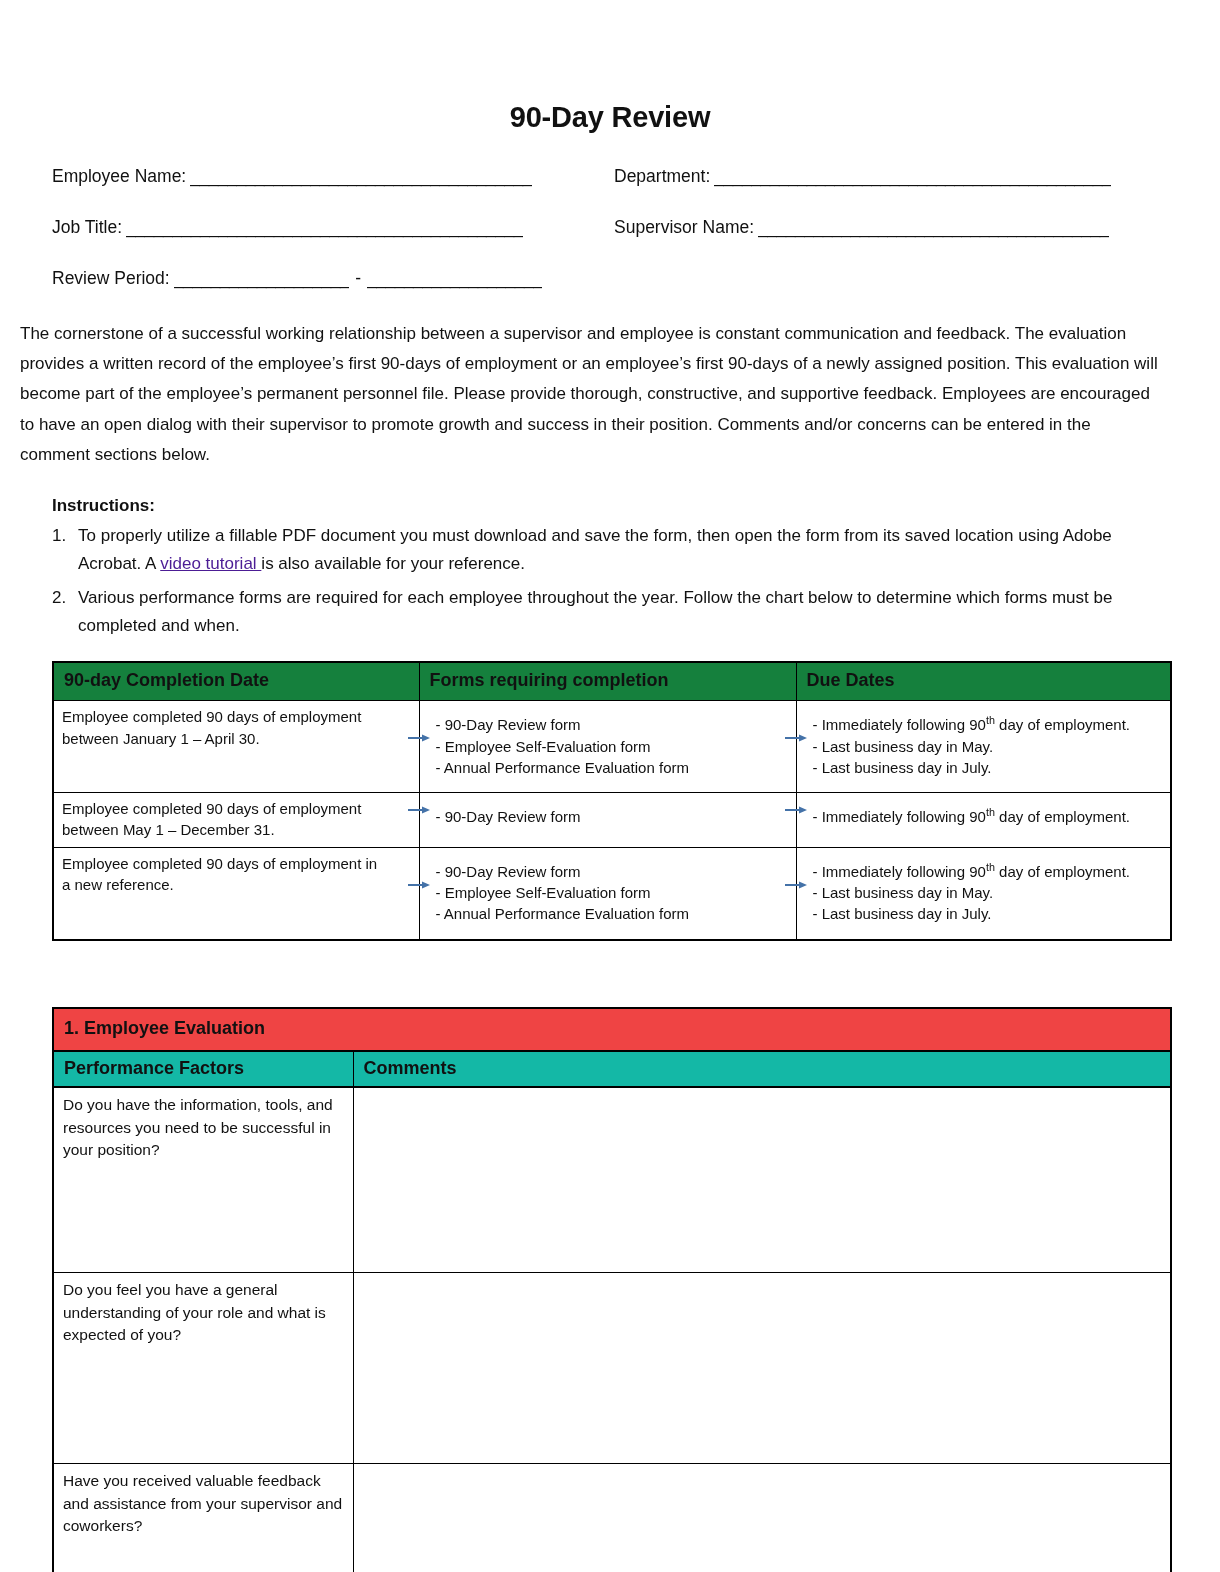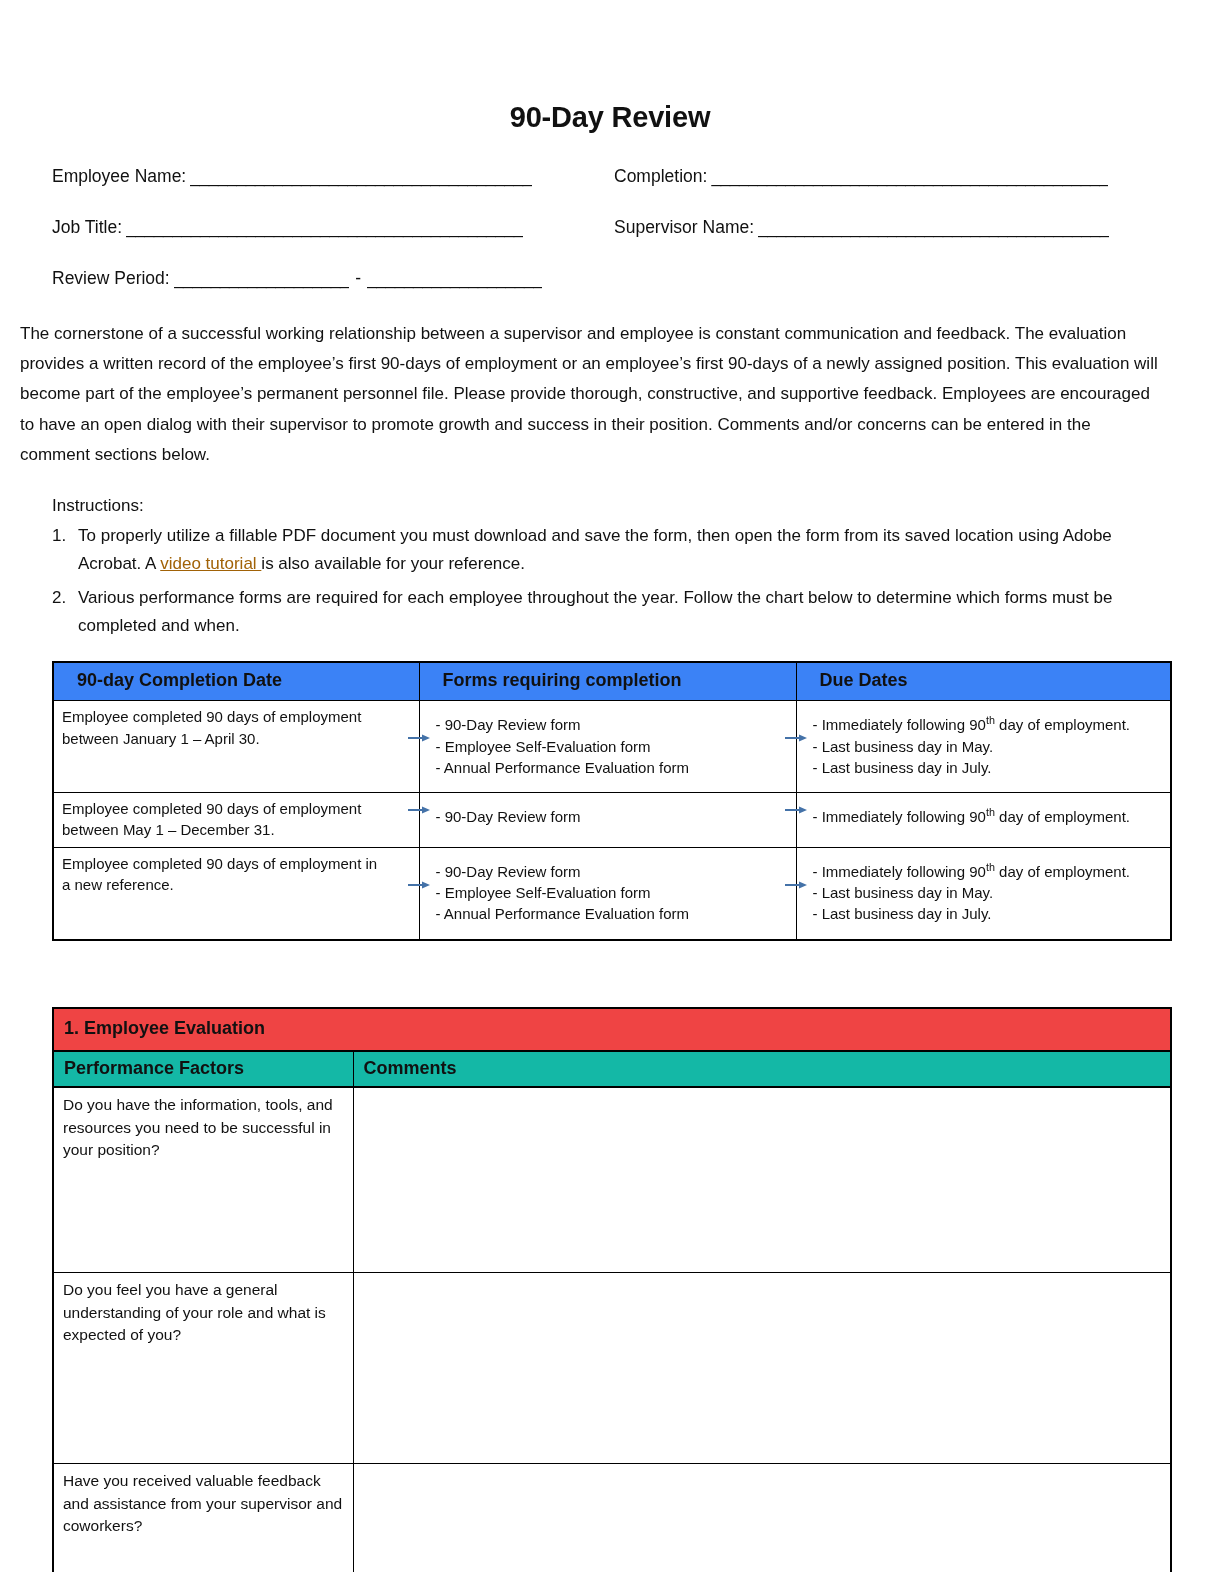--- a/index.html
+++ b/index.html
@@ -68,21 +68,21 @@
     padding-right: 58px;
     font-size: 17px;
     line-height: 1.78;
     text-align: left;
   }
 
   
   .instructions-heading {
     padding-left: 52px;
     font-size: 17px;
-    font-weight: normal;
+    font-weight: bold;
     margin-top: 26px;
     margin-bottom: 6px;
   }
   ol.instructions {
     margin: 0;
     padding-left: 52px;
     padding-right: 70px;
     list-style: none;
     counter-reset: instr;
     font-size: 17px;
@@ -94,21 +94,21 @@
     padding-left: 26px;
     margin-bottom: 7px;
   }
   ol.instructions > li::before {
     content: counter(instr) ".";
     position: absolute;
     left: 0;
     top: 0;
   }
   a.link {
-    color: #a16207;
+    color: #4c1d95;
     text-decoration: underline;
   }
 
   
   table.doc-table {
     border-collapse: collapse;
     table-layout: fixed;
     width: 1118px;
     margin-left: 52px;
     border: 2.5px solid #000;
@@ -117,24 +117,24 @@
   table.doc-table th {
     border: 1.5px solid #000;
     vertical-align: top;
     padding: 5px 8px 6px 8px;
     font-size: 15px;
     line-height: 1.33;
     text-align: left;
     font-weight: normal;
   }
   table.doc-table thead th {
-    background: #3b82f6;
+    background: #15803d;
     font-weight: bold;
     font-size: 18px;
-    padding: 6px 10px 7px 23px;
+    padding: 6px 10px 7px 10px;
   }
 
   
   .chart-table { margin-top: 22px; }
   .chart-table col.c1 { width: 366px; }
   .chart-table col.c2 { width: 377px; }
   .chart-table col.c3 { width: 375px; }
   .chart-table td { position: relative; }
   .chart-table ul {
     margin: 8px;
@@ -193,21 +193,21 @@
   <h1 class="doc-title">90-Day Review</h1>
 
   <div class="fields">
 
     <div class="field-row">
       <div class="field-col left">
         <span class="field-label">Employee Name:</span>
         <span class="rule">_____________________________________</span>
       </div>
       <div class="field-col">
-        <span class="field-label">Completion:</span>
+        <span class="field-label">Department:</span>
         <span class="rule">___________________________________________</span>
       </div>
     </div>
 
     <div class="field-row">
       <div class="field-col left">
         <span class="field-label">Job Title:</span>
         <span class="rule">___________________________________________</span>
       </div>
       <div class="field-col">

